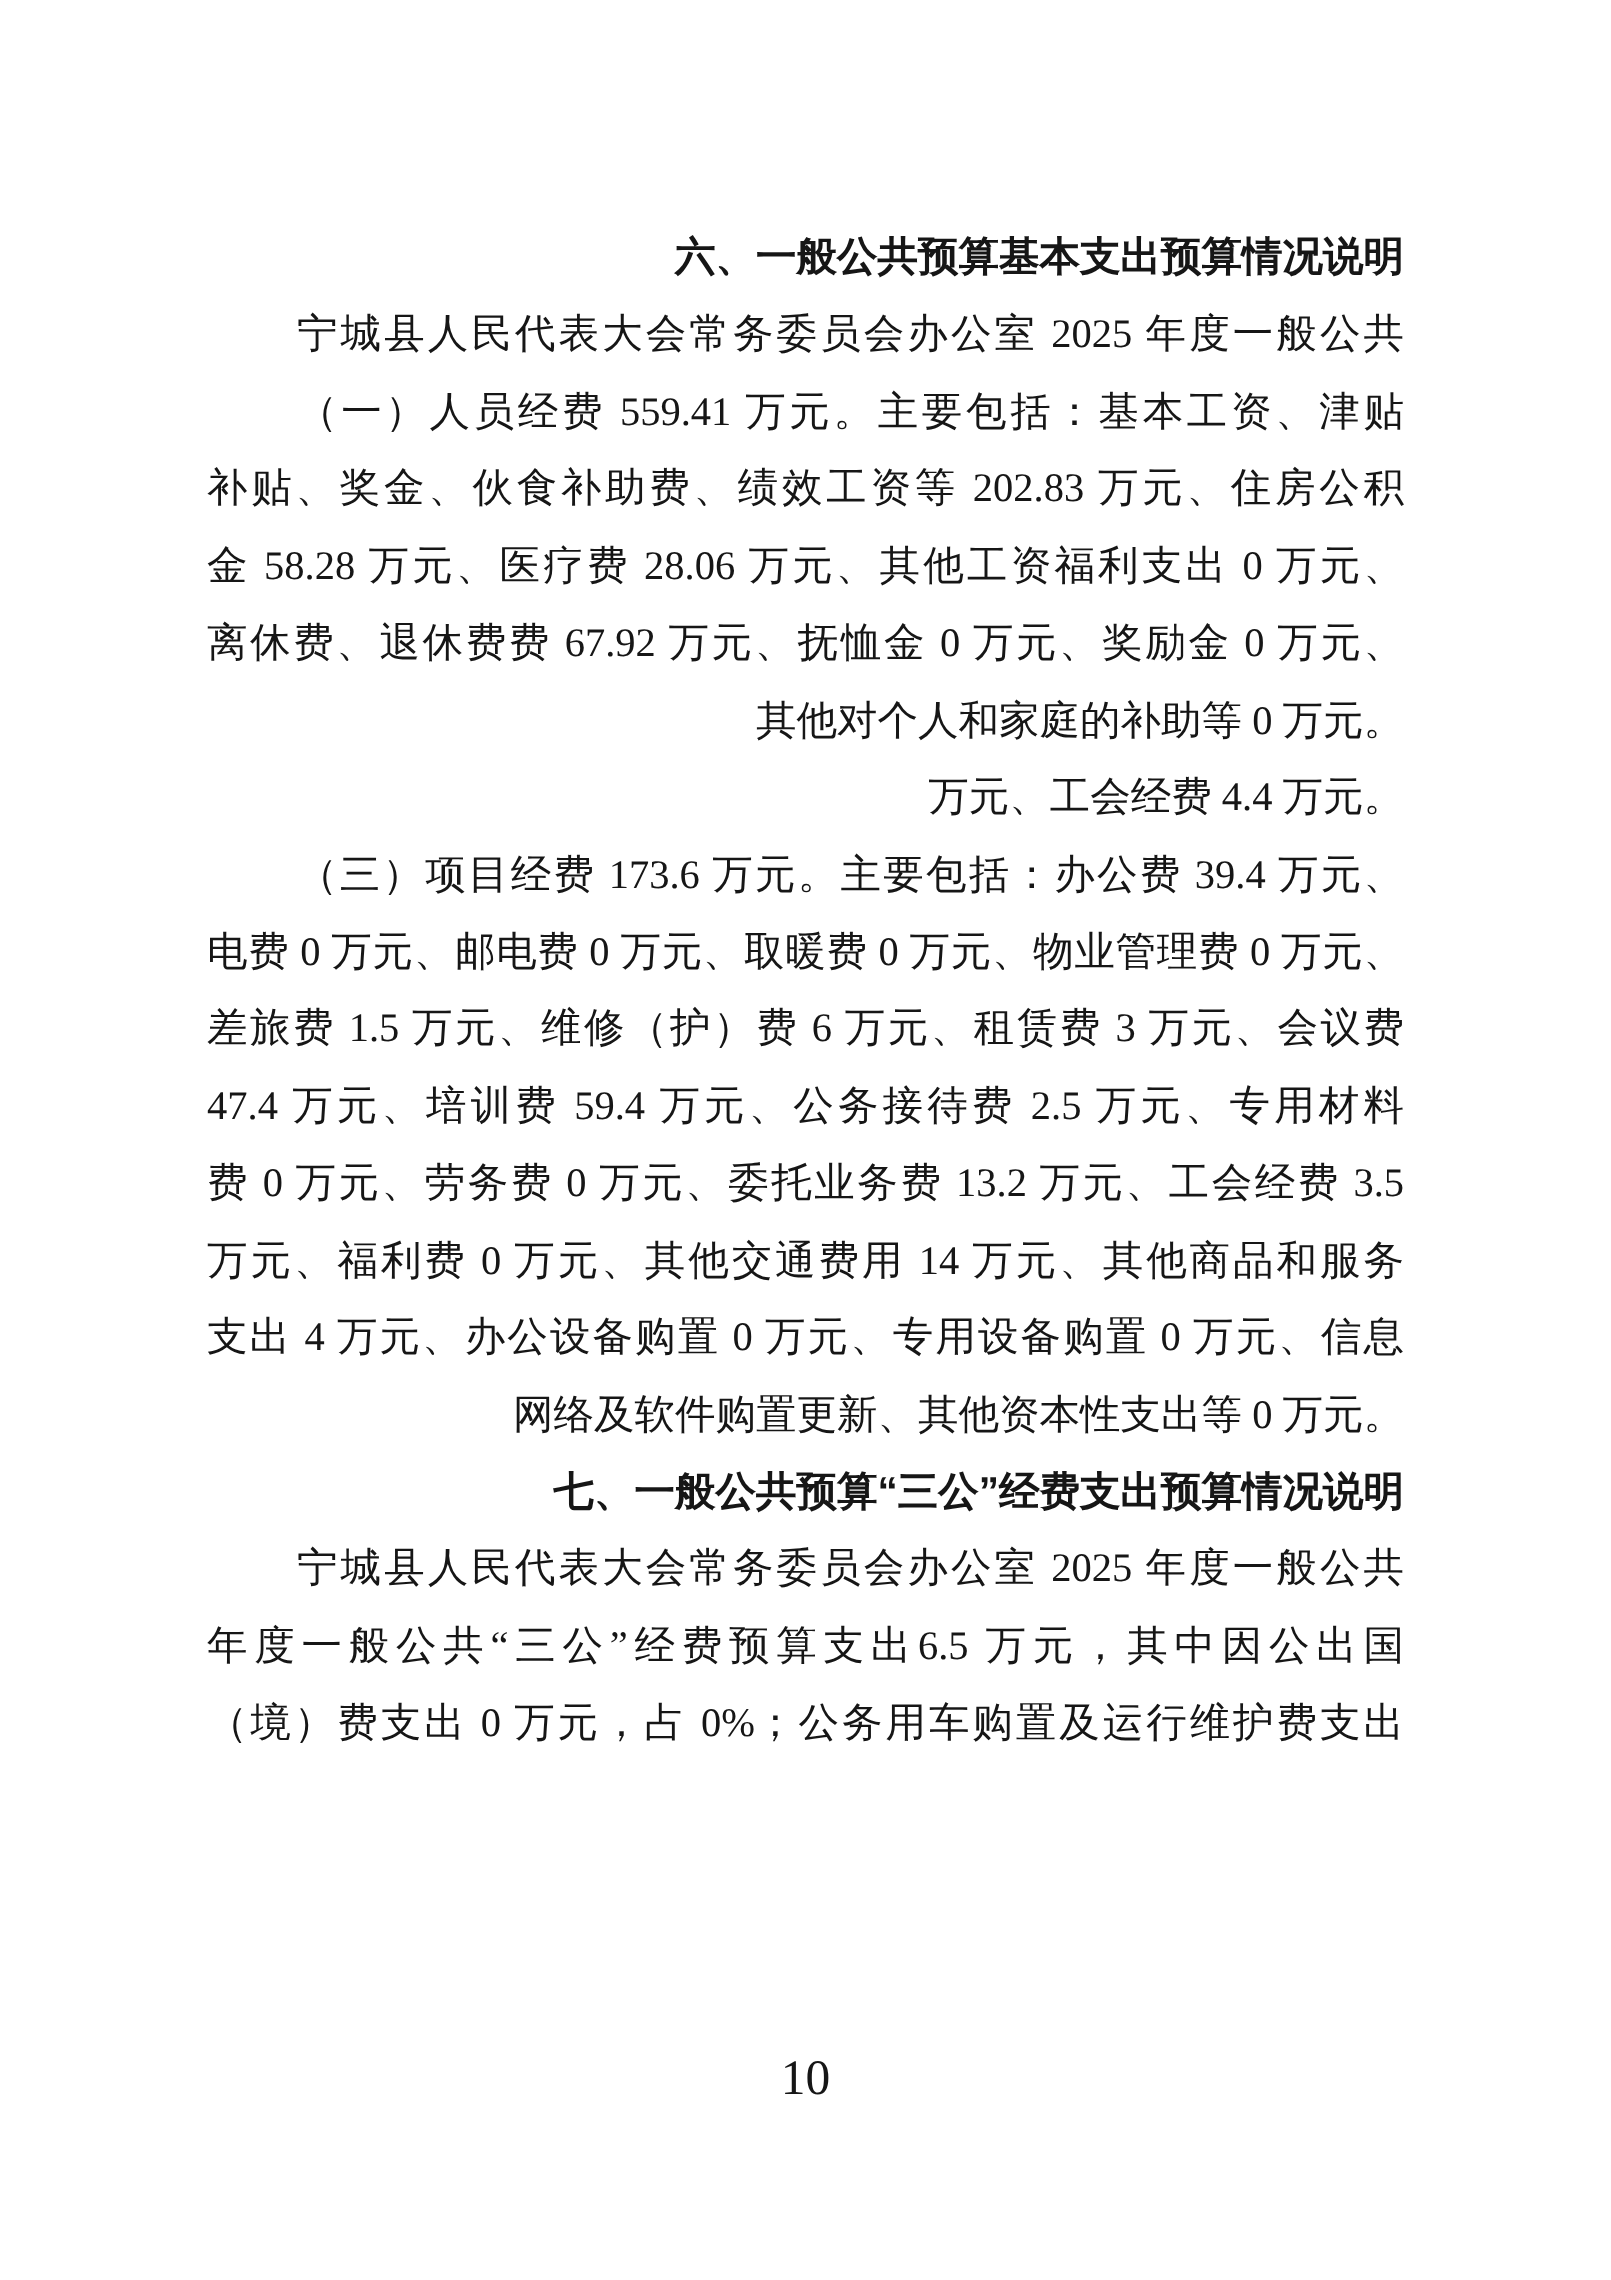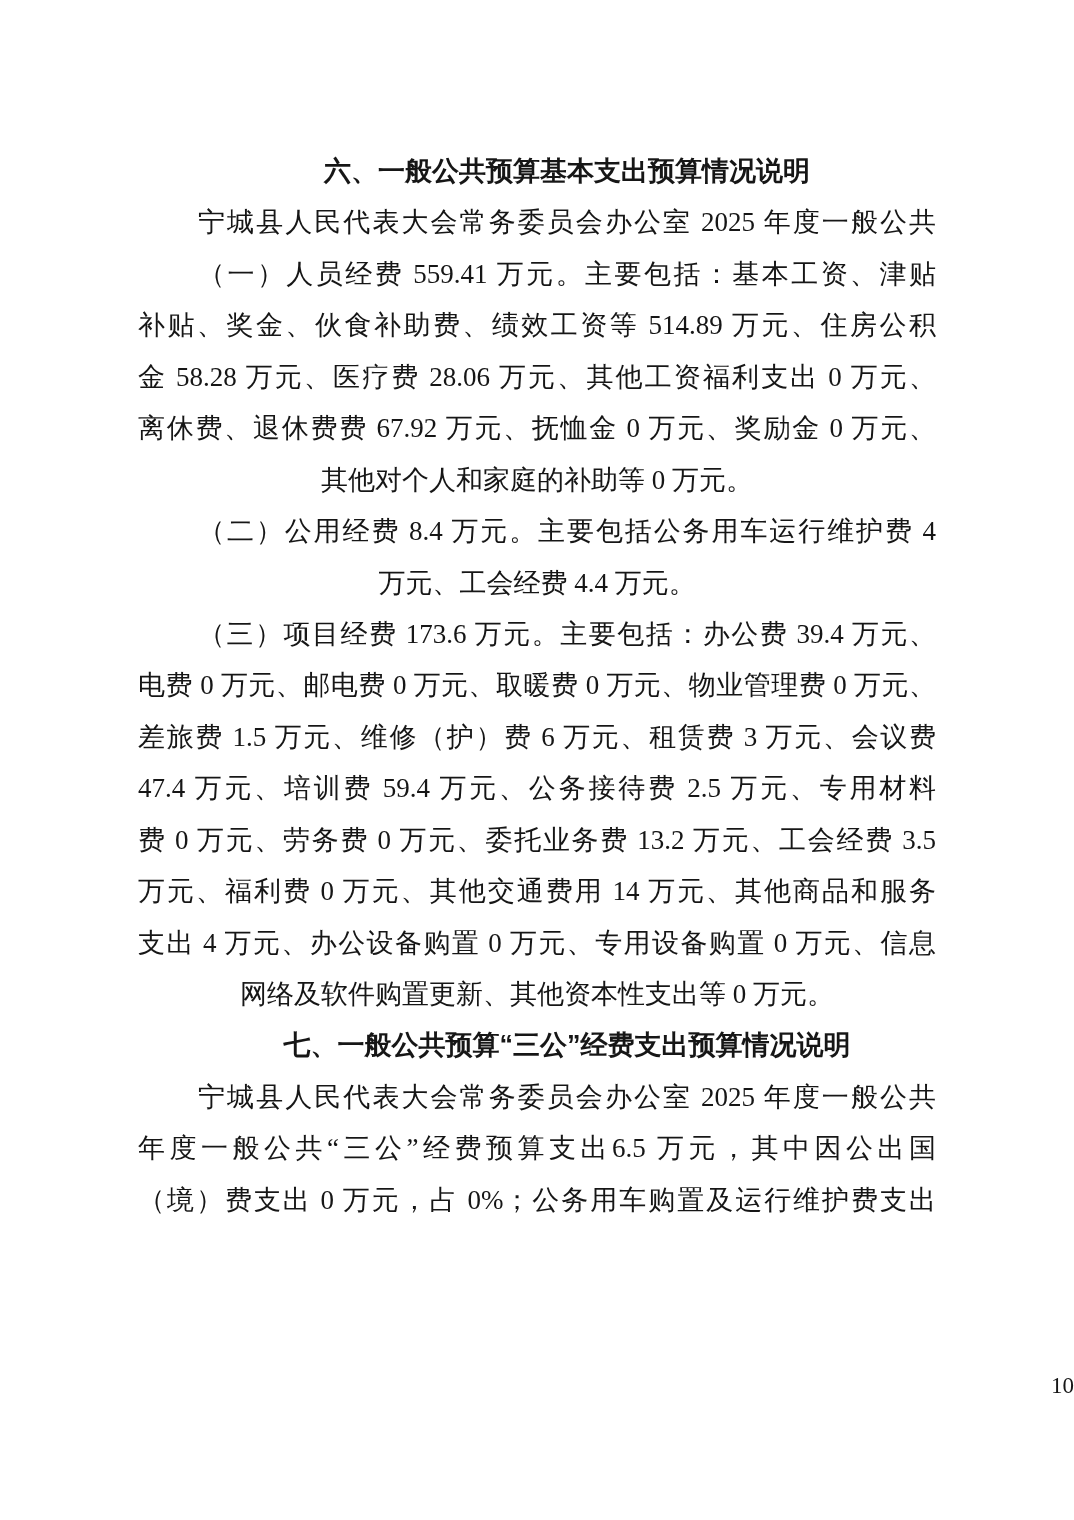--- a/index.html
+++ b/index.html
@@ -15,61 +15,60 @@
     position: absolute;
     left: 138px; top: 146px;
     width: 798px;
   }
   .block { margin: 0; }
   .line {
     font-size: 27px;
     line-height: 51.45px;
     height: 51.45px;
     white-space: nowrap;
-    text-align: center;
+    text-align: right;
     overflow: visible;
   }
   .line.j {
     text-align: justify;
     text-align-last: justify;
     text-justify: inter-character;
   }
   .line.ind { padding-left: 60px; }
   .heading .line {
     font-family: "Liberation Sans", "DejaVu Sans", sans-serif;
     font-weight: 700;
   }
   .page-number {
     position: absolute;
     top: 1368px; left: 0;
     width: 100%;
-    text-align: right;
-    font-size: 23px;
+    text-align: center;
+    font-size: 33px;
     line-height: 36px;
   }
 </style>
 </head>
 <body style="background: rgb(255, 255, 255); color: rgb(22, 22, 22);">
 
 <div class="page-body">
     <div class="block heading">
       <div class="line ind">六、一般公共预算基本支出预算情况说明</div>
     </div>
     <div class="block paragraph">
       <div class="line j ind">宁城县人民代表大会常务委员会办公室 2025 年度一般公共</div>
     </div>
     <div class="block paragraph">
       <div class="line j ind">（一）人员经费 559.41 万元。主要包括：基本工资、津贴</div>
-      <div class="line j">补贴、奖金、伙食补助费、绩效工资等 514.89 万元、住房公积</div>
+      <div class="line j">补贴、奖金、伙食补助费、绩效工资等 202.83 万元、住房公积</div>
       <div class="line j">金 58.28 万元、医疗费 28.06 万元、其他工资福利支出 0 万元、</div>
       <div class="line j">离休费、退休费费 67.92 万元、抚恤金 0 万元、奖励金 0 万元、</div>
       <div class="line">其他对个人和家庭的补助等 0 万元。</div>
     </div>
     <div class="block paragraph">
-      <div class="line j ind">（二）公用经费 8.4 万元。主要包括公务用车运行维护费 4</div>
       <div class="line">万元、工会经费 4.4 万元。</div>
     </div>
     <div class="block paragraph">
       <div class="line j ind">（三）项目经费 173.6 万元。主要包括：办公费 39.4 万元、</div>
       <div class="line j">电费 0 万元、邮电费 0 万元、取暖费 0 万元、物业管理费 0 万元、</div>
       <div class="line j">差旅费 1.5 万元、维修（护）费 6 万元、租赁费 3 万元、会议费</div>
       <div class="line j">47.4 万元、培训费 59.4 万元、公务接待费 2.5 万元、专用材料</div>
       <div class="line j">费 0 万元、劳务费 0 万元、委托业务费 13.2 万元、工会经费 3.5</div>
       <div class="line j">万元、福利费 0 万元、其他交通费用 14 万元、其他商品和服务</div>
       <div class="line j">支出 4 万元、办公设备购置 0 万元、专用设备购置 0 万元、信息</div>

